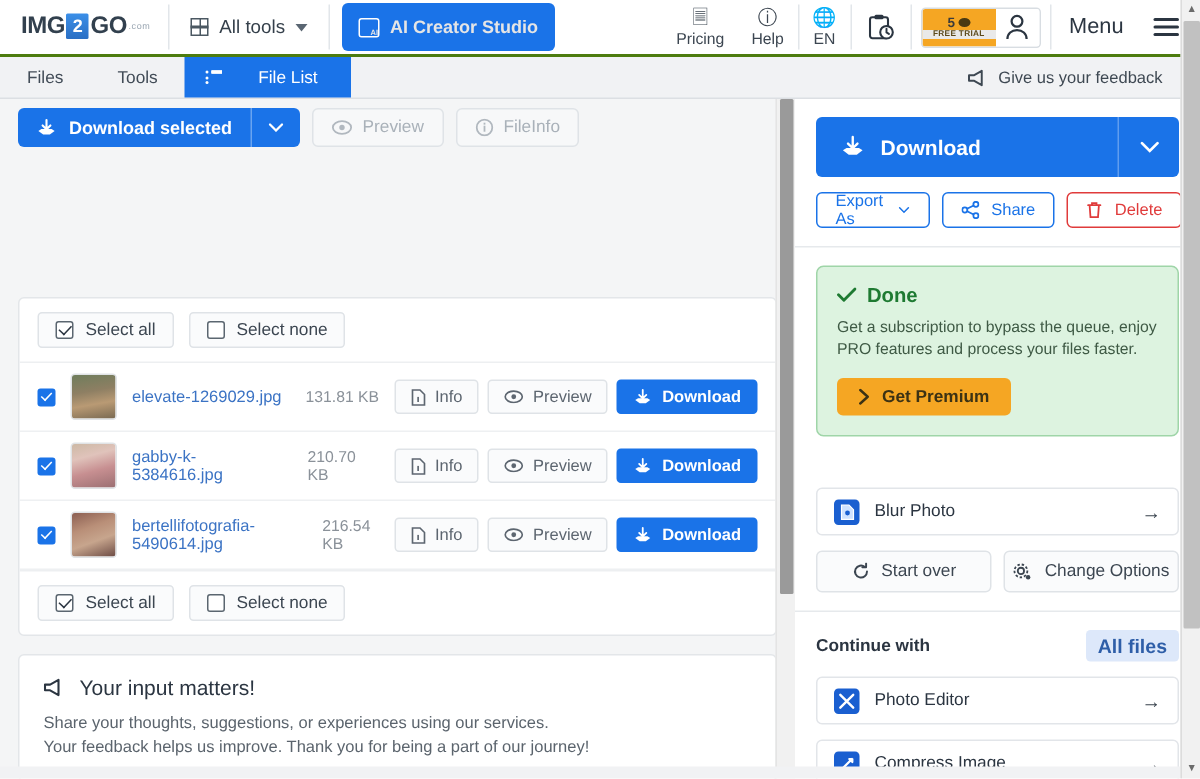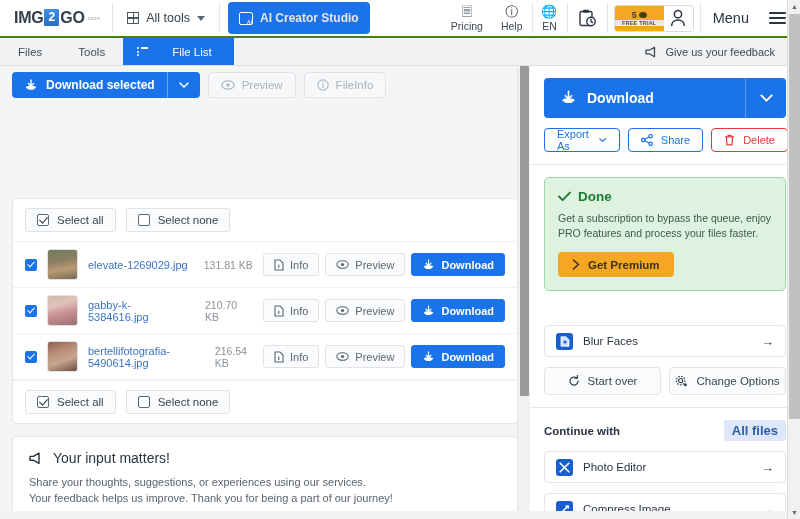--- a/index.html
+++ b/index.html
@@ -508,21 +508,21 @@
       </div>
 
       <div class="rsec">
         <div class="listrow">
           <span class="sq-ic">
             <svg width="10" height="11" viewBox="0 0 10 11">
                 <path d="M1 .8h5l3 3v6.4H1z" fill="#cfe2ff" stroke="#fff" stroke-width="0.8"></path>
                 <circle cx="5" cy="6" r="1.6" fill="#1a5fd0"></circle>
               </svg>
           </span>
-          <span class="t">Blur Faces</span>
+          <span class="t">Blur Photo</span>
           <span class="arr">→</span>
         </div>
         <div class="rrow3">
           <div class="wbtn">
             <svg width="12" height="12" viewBox="0 0 12 12">
               <path d="M10 6a4 4 0 1 1-1.4-3" fill="none" stroke="#3c4651" stroke-width="1.3" stroke-linecap="round"></path>
               <path d="M9.4 0.6v2.6H6.9" fill="none" stroke="#3c4651" stroke-width="1.3" stroke-linecap="round" stroke-linejoin="round"></path>
             </svg>
             <span>Start over</span>
           </div>

